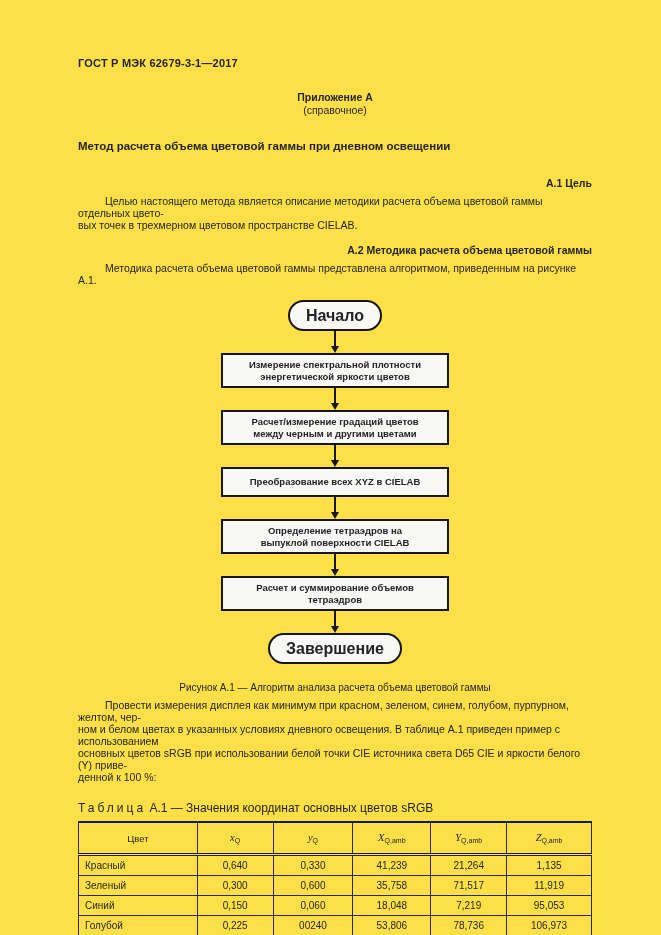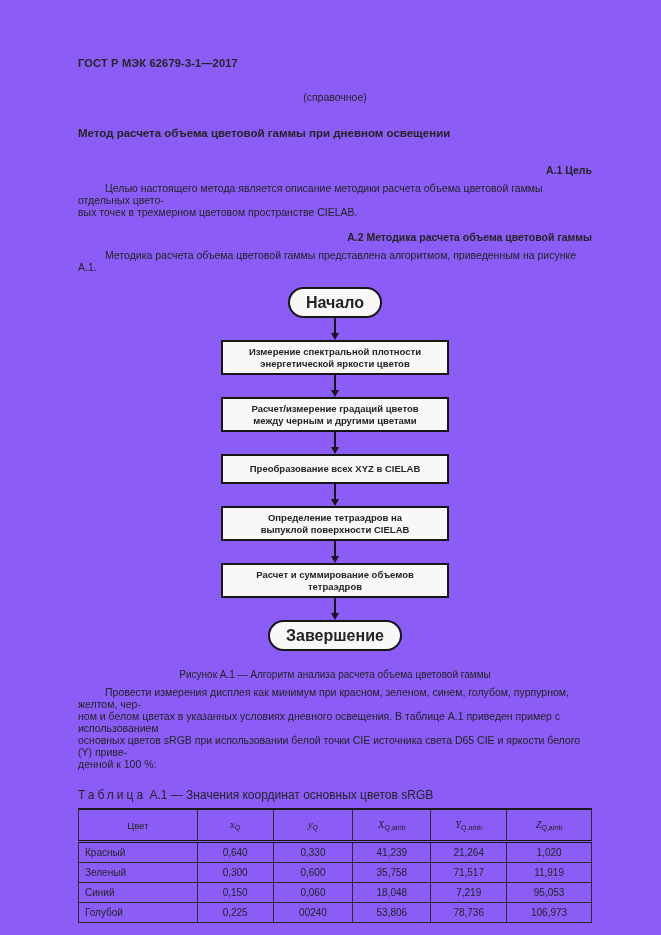--- a/index.html
+++ b/index.html
@@ -1,19 +1,19 @@
 <!DOCTYPE html>
 <html><head>
 <meta charset="utf-8">
 <style>
   html,body{margin:0;padding:0;background:#e9e9e9;}
   .page{
     position:relative;
     width:661px;height:935px;
-    background:#8b5cf6;
+    background:#fde047;
     font-family:"Liberation Sans", sans-serif;
     color:#242424;
     overflow:hidden;
     box-sizing:border-box;
   }
   .content{
     box-sizing:border-box;
     padding:57px 69px 0 78px;
   }
   .doc-header{font-size:11px;font-weight:bold;letter-spacing:.2px;}
@@ -80,20 +80,21 @@
 </style>
 </head>
 <body>
 
 <div class="page">
   <div class="content">
 
     <div class="doc-header">ГОСТ Р МЭК 62679-3-1—2017</div>
 
     <div class="appendix">
+      <div>Приложение А</div>
       <div class="appendix-note">(справочное)</div>
     </div>
 
     <div class="doc-title">Метод расчета объема цветовой гаммы при дневном освещении</div>
 
     <div class="sec-heading">А.1 Цель</div>
     <div class="para">Целью настоящего метода является описание методики расчета объема цветовой гаммы отдельных цвето-
 вых точек в трехмерном цветовом пространстве CIELAB.</div>
 
     <div class="sec-heading second">А.2 Методика расчета объема цветовой гаммы</div>
@@ -165,21 +166,21 @@
           <th><span class="mathvar">Z</span><span class="mathsub">Q,amb</span></th>
         </tr>
       </thead>
       <tbody>
         <tr>
           <td class="color-name">Красный</td>
           <td class="num">0,640</td>
           <td class="num">0,330</td>
           <td class="num">41,239</td>
           <td class="num">21,264</td>
-          <td class="num">1,020</td>
+          <td class="num">1,135</td>
         </tr>
         <tr>
           <td class="color-name">Зеленый</td>
           <td class="num">0,300</td>
           <td class="num">0,600</td>
           <td class="num">35,758</td>
           <td class="num">71,517</td>
           <td class="num">11,919</td>
         </tr>
         <tr>

